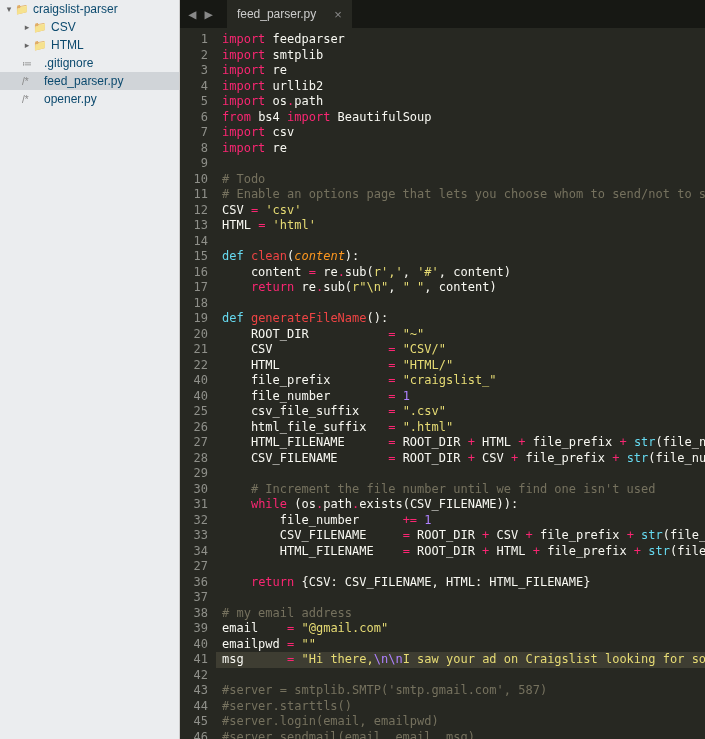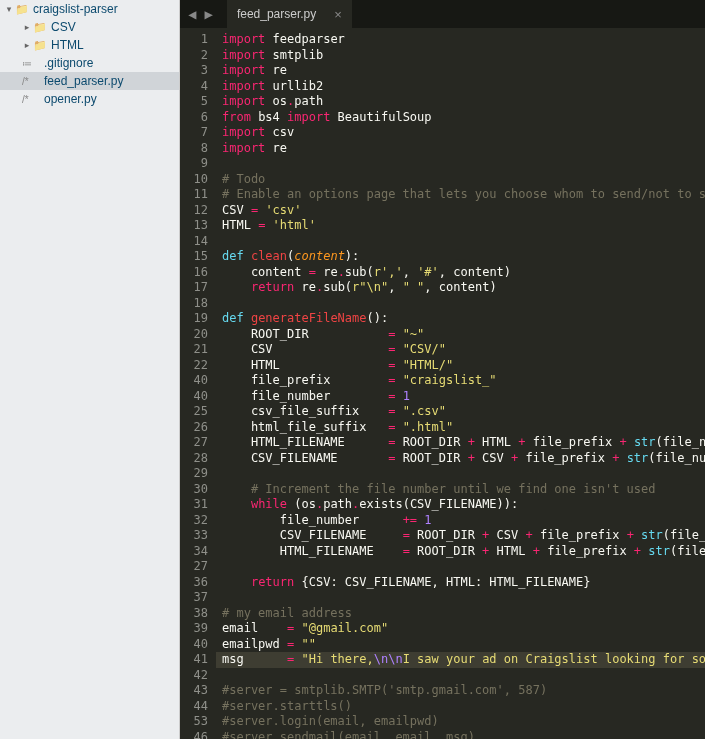--- a/index.html
+++ b/index.html
@@ -223,18 +223,18 @@
         <div>27</div>
         <div>36</div>
         <div>37</div>
         <div>38</div>
         <div>39</div>
         <div>40</div>
         <div>41</div>
         <div>42</div>
         <div>43</div>
         <div>44</div>
-        <div>53</div>
+        <div>45</div>
         <div>46</div>
       </div>
     <div class="code" id="code"><div class="line"><span class="kw">import</span><span class="wh"> feedparser</span></div><div class="line"><span class="kw">import</span><span class="wh"> smtplib</span></div><div class="line"><span class="kw">import</span><span class="wh"> re</span></div><div class="line"><span class="kw">import</span><span class="wh"> urllib2</span></div><div class="line"><span class="kw">import</span><span class="wh"> os</span><span class="op">.</span><span class="wh">path</span></div><div class="line"><span class="kw">from</span><span class="wh"> bs4 </span><span class="kw">import</span><span class="wh"> BeautifulSoup</span></div><div class="line"><span class="kw">import</span><span class="wh"> csv</span></div><div class="line"><span class="kw">import</span><span class="wh"> re</span></div><div class="line">&nbsp;</div><div class="line"><span class="cm"># Todo</span></div><div class="line"><span class="cm"># Enable an options page that lets you choose whom to send/not to send</span></div><div class="line"><span class="wh">CSV </span><span class="op">=</span><span class="wh"> </span><span class="st">'csv'</span></div><div class="line"><span class="wh">HTML </span><span class="op">=</span><span class="wh"> </span><span class="st">'html'</span></div><div class="line">&nbsp;</div><div class="line"><span class="bi">def</span><span class="wh"> </span><span class="fn">clean</span><span class="wh">(</span><span class="pr">content</span><span class="wh">):</span></div><div class="line"><span class="wh">    content </span><span class="op">=</span><span class="wh"> re</span><span class="op">.</span><span class="wh">sub(</span><span class="st">r','</span><span class="wh">, </span><span class="st">'#'</span><span class="wh">, content)</span></div><div class="line"><span class="wh">    </span><span class="kw">return</span><span class="wh"> re</span><span class="op">.</span><span class="wh">sub(</span><span class="st">r"\n"</span><span class="wh">, </span><span class="st">" "</span><span class="wh">, content)</span></div><div class="line">&nbsp;</div><div class="line"><span class="bi">def</span><span class="wh"> </span><span class="fn">generateFileName</span><span class="wh">():</span></div><div class="line"><span class="wh">    ROOT_DIR           </span><span class="op">=</span><span class="wh"> </span><span class="st">"~"</span></div><div class="line"><span class="wh">    CSV                </span><span class="op">=</span><span class="wh"> </span><span class="st">"CSV/"</span></div><div class="line"><span class="wh">    HTML               </span><span class="op">=</span><span class="wh"> </span><span class="st">"HTML/"</span></div><div class="line"><span class="wh">    file_prefix        </span><span class="op">=</span><span class="wh"> </span><span class="st">"craigslist_"</span></div><div class="line"><span class="wh">    file_number        </span><span class="op">=</span><span class="wh"> </span><span class="nm">1</span></div><div class="line"><span class="wh">    csv_file_suffix    </span><span class="op">=</span><span class="wh"> </span><span class="st">".csv"</span></div><div class="line"><span class="wh">    html_file_suffix   </span><span class="op">=</span><span class="wh"> </span><span class="st">".html"</span></div><div class="line"><span class="wh">    HTML_FILENAME      </span><span class="op">=</span><span class="wh"> ROOT_DIR </span><span class="op">+</span><span class="wh"> HTML </span><span class="op">+</span><span class="wh"> file_prefix </span><span class="op">+</span><span class="wh"> </span><span class="bi">str</span><span class="wh">(file_number)</span></div><div class="line"><span class="wh">    CSV_FILENAME       </span><span class="op">=</span><span class="wh"> ROOT_DIR </span><span class="op">+</span><span class="wh"> CSV </span><span class="op">+</span><span class="wh"> file_prefix </span><span class="op">+</span><span class="wh"> </span><span class="bi">str</span><span class="wh">(file_number) </span></div><div class="line">&nbsp;</div><div class="line"><span class="wh">    </span><span class="cm"># Increment the file number until we find one isn't used</span></div><div class="line"><span class="wh">    </span><span class="kw">while</span><span class="wh"> (os</span><span class="op">.</span><span class="wh">path</span><span class="op">.</span><span class="wh">exists(CSV_FILENAME)):</span></div><div class="line"><span class="wh">        file_number      </span><span class="op">+=</span><span class="wh"> </span><span class="nm">1</span></div><div class="line"><span class="wh">        CSV_FILENAME     </span><span class="op">=</span><span class="wh"> ROOT_DIR </span><span class="op">+</span><span class="wh"> CSV </span><span class="op">+</span><span class="wh"> file_prefix </span><span class="op">+</span><span class="wh"> </span><span class="bi">str</span><span class="wh">(file_number)</span></div><div class="line"><span class="wh">        HTML_FILENAME    </span><span class="op">=</span><span class="wh"> ROOT_DIR </span><span class="op">+</span><span class="wh"> HTML </span><span class="op">+</span><span class="wh"> file_prefix </span><span class="op">+</span><span class="wh"> </span><span class="bi">str</span><span class="wh">(file_number)</span></div><div class="line">&nbsp;</div><div class="line"><span class="wh">    </span><span class="kw">return</span><span class="wh"> {CSV: CSV_FILENAME, HTML: HTML_FILENAME}</span></div><div class="line">&nbsp;</div><div class="line"><span class="cm"># my email address</span></div><div class="line"><span class="wh">email    </span><span class="op">=</span><span class="wh"> </span><span class="st">"@gmail.com"</span></div><div class="line"><span class="wh">emailpwd </span><span class="op">=</span><span class="wh"> </span><span class="st">""</span></div><div class="line highlight"><span class="wh">msg      </span><span class="op">=</span><span class="wh"> </span><span class="st">"Hi there,</span><span class="nm">\n\n</span><span class="st">I saw your ad on Craigslist looking for someone </span></div><div class="line">&nbsp;</div><div class="line"><span class="cm">#server = smtplib.SMTP('smtp.gmail.com', 587)</span></div><div class="line"><span class="cm">#server.starttls()</span></div><div class="line"><span class="cm">#server.login(email, emailpwd)</span></div><div class="line"><span class="cm">#server.sendmail(email, email, msg)</span></div></div>
   </div>
 </div>
 
 </body></html>

